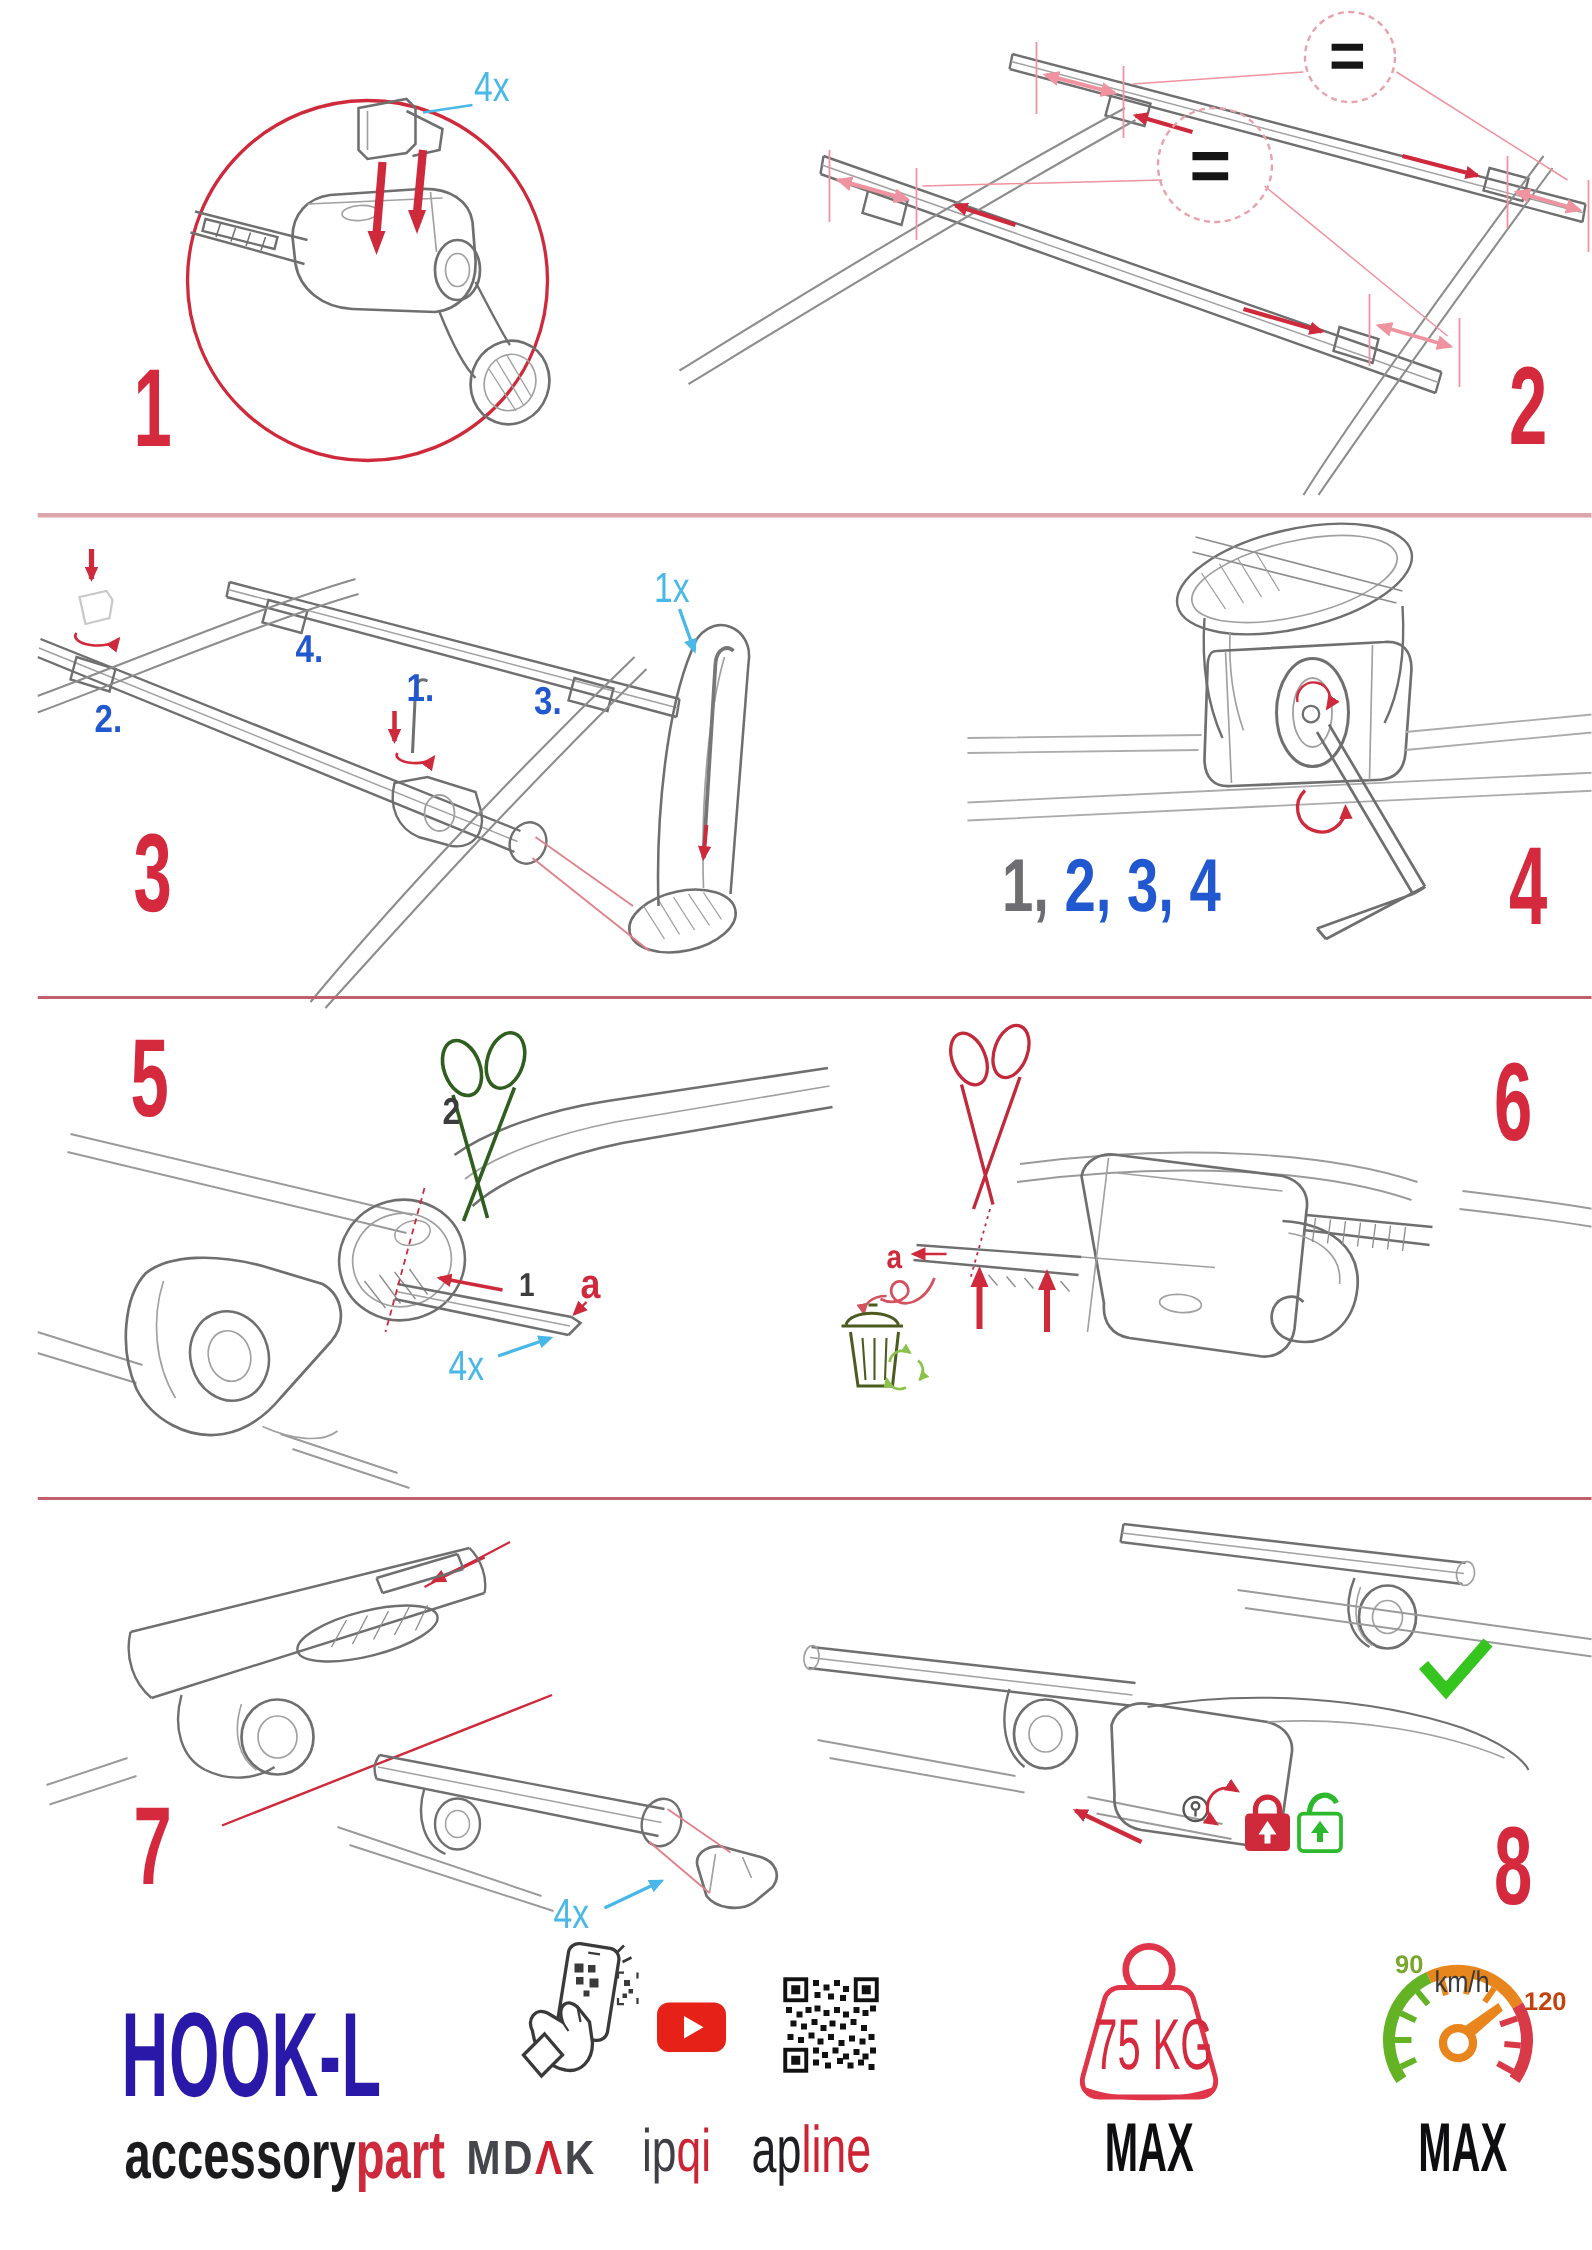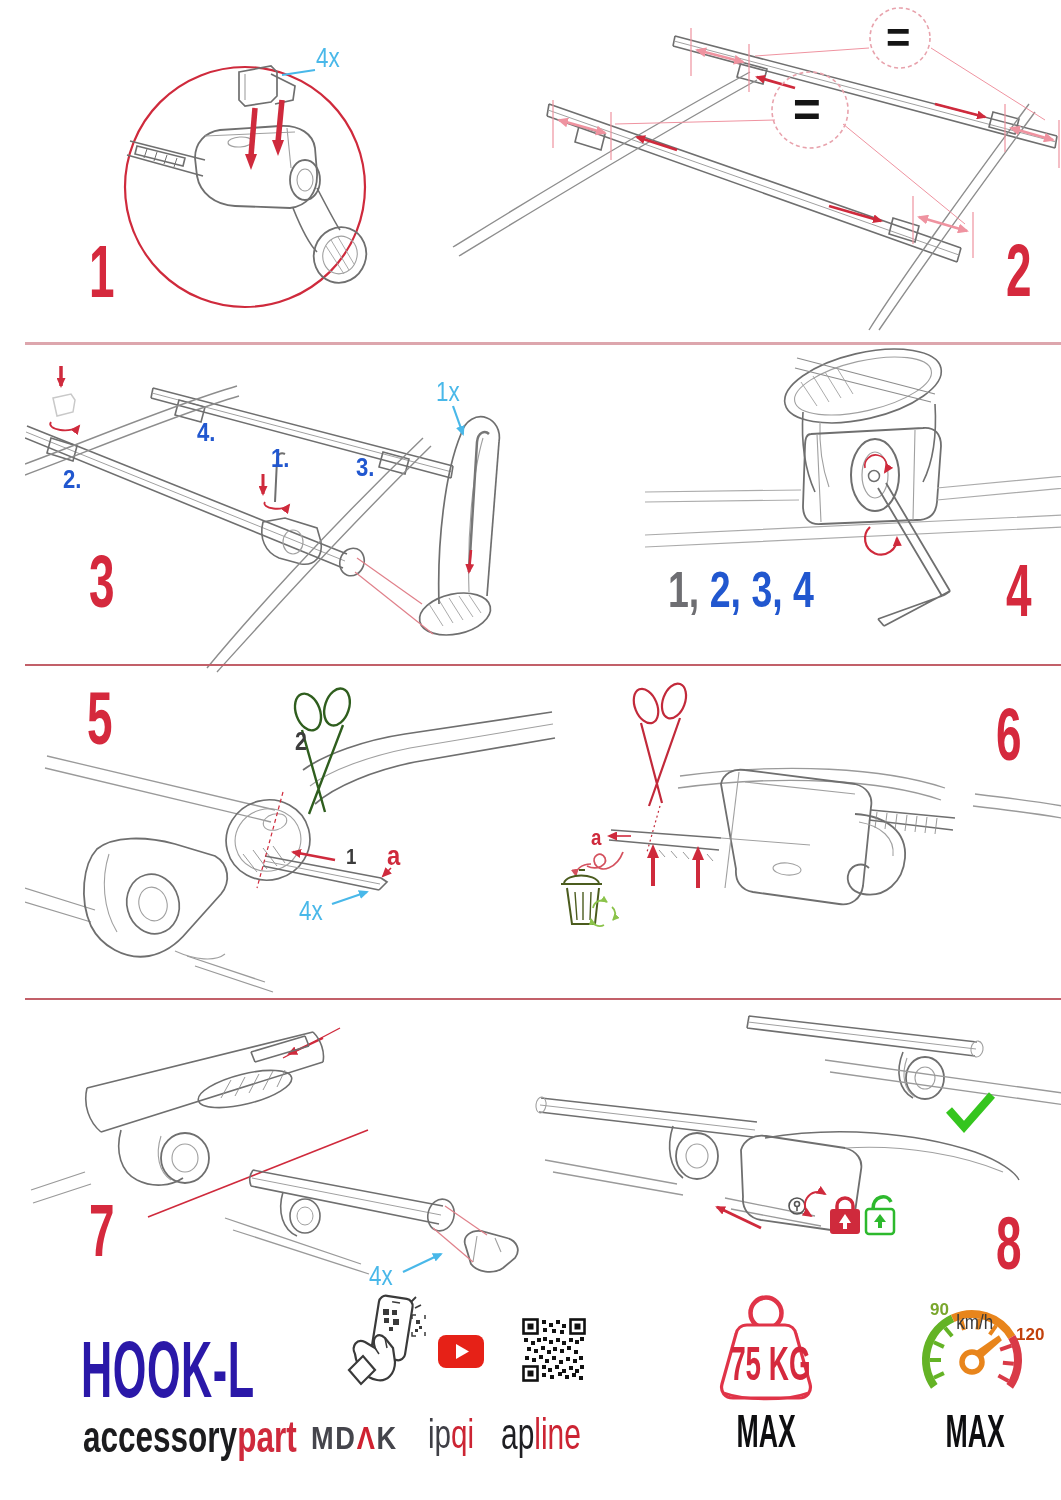--- a/index.html
+++ b/index.html
@@ -491,21 +491,21 @@
 
   <span class="t" style="left:476px;top:1412px;font-size:44px;font-weight:400;transform:scaleX(.68)">
     <span style="color:#1f1f23">ap</span><span style="color:#cc2433">line</span>
   </span>
 
   <svg style="left:676px;top:1294px" width="130" height="114" viewBox="0 0 130 114">
     <circle cx="65" cy="19" r="15.5" fill="none" stroke="#e03448" stroke-width="4.5"></circle>
     <path d="M46,31 L84,31 C90,31 94,35 95,40 L109,90 C111,98 106,104 98,104 L32,104 C24,104 19,98 21,90 L35,40 C36,35 40,31 46,31 Z" fill="#ffffff" stroke="#e03448" stroke-width="3.2"></path>
     <path d="M23,99 C45,107 85,107 107,99" fill="none" stroke="#e03448" stroke-width="2.4"></path>
   </svg>
-  <div class="tc" style="left:676px;top:1340px;width:130px;font-size:48px;font-weight:700;color:#d5293d">
+  <div class="tc" style="left:676px;top:1340px;width:130px;font-size:48px;font-weight:400;color:#d5293d">
     <span style="transform:scaleX(.58)">75 KG</span>
   </div>
   <div class="tc" style="left:676px;top:1408px;width:130px;font-size:46px;font-weight:700;color:#0e0e10">
     <span style="transform:scaleX(.58)">MAX</span>
   </div>
 
   <svg style="left:885px;top:1295px" width="130" height="115" viewBox="0 0 130 115">
     <path d="M24.3,91.4 A46,46 0 0 1 42.6,23.3" fill="none" stroke="#64b325" stroke-width="8"></path>
     <path d="M42.6,23.3 A46,46 0 0 1 101.8,42" fill="none" stroke="#e8851c" stroke-width="8"></path>
     <path d="M101.8,42 A46,46 0 0 1 99.7,91.4" fill="none" stroke="#d93a47" stroke-width="8"></path>

